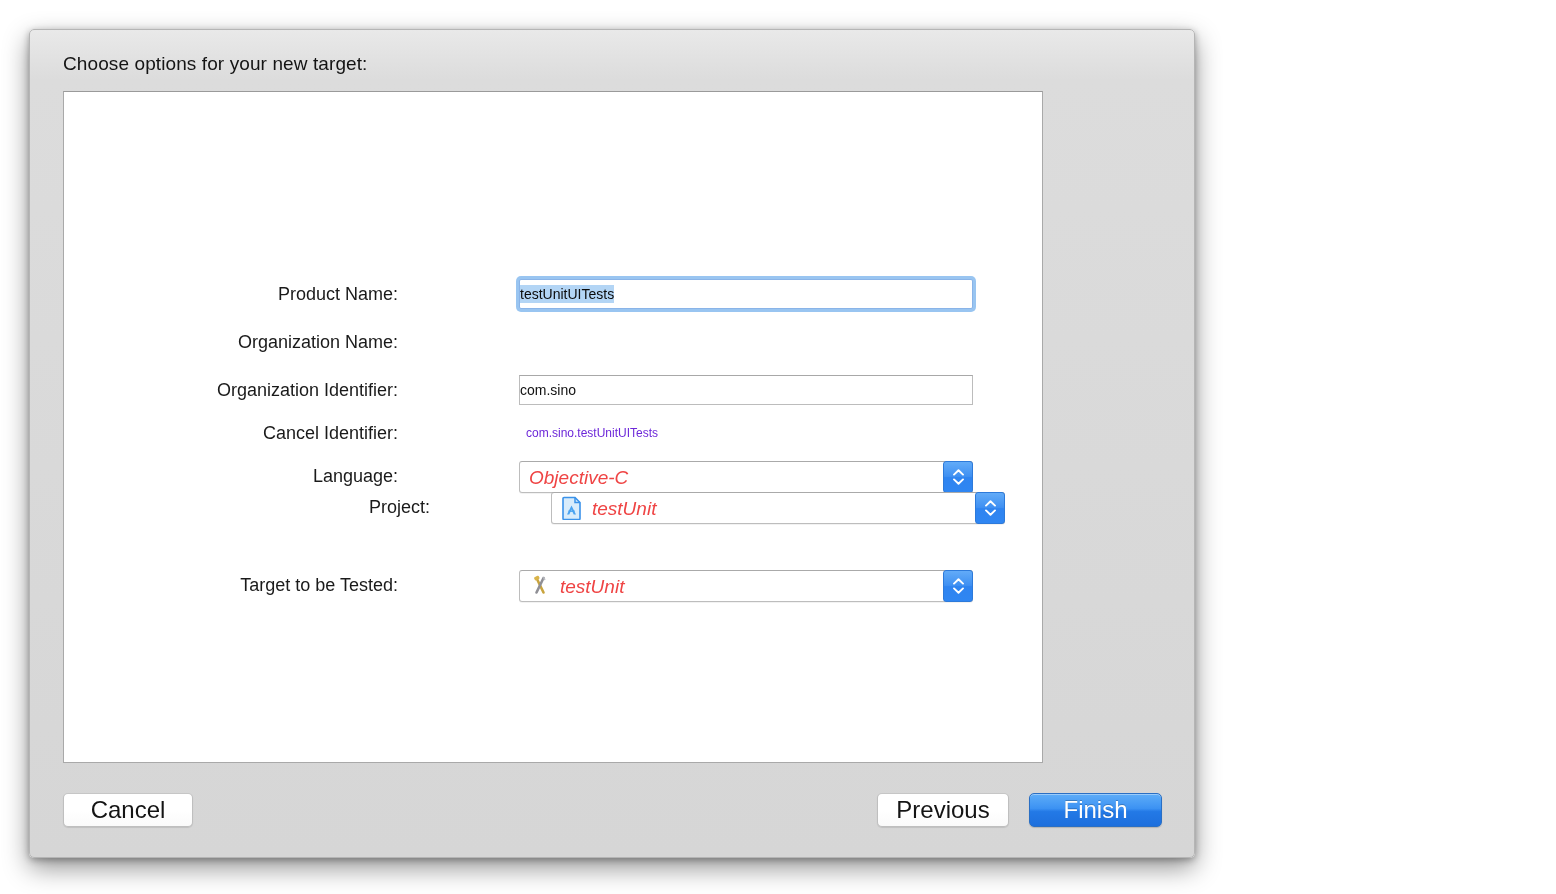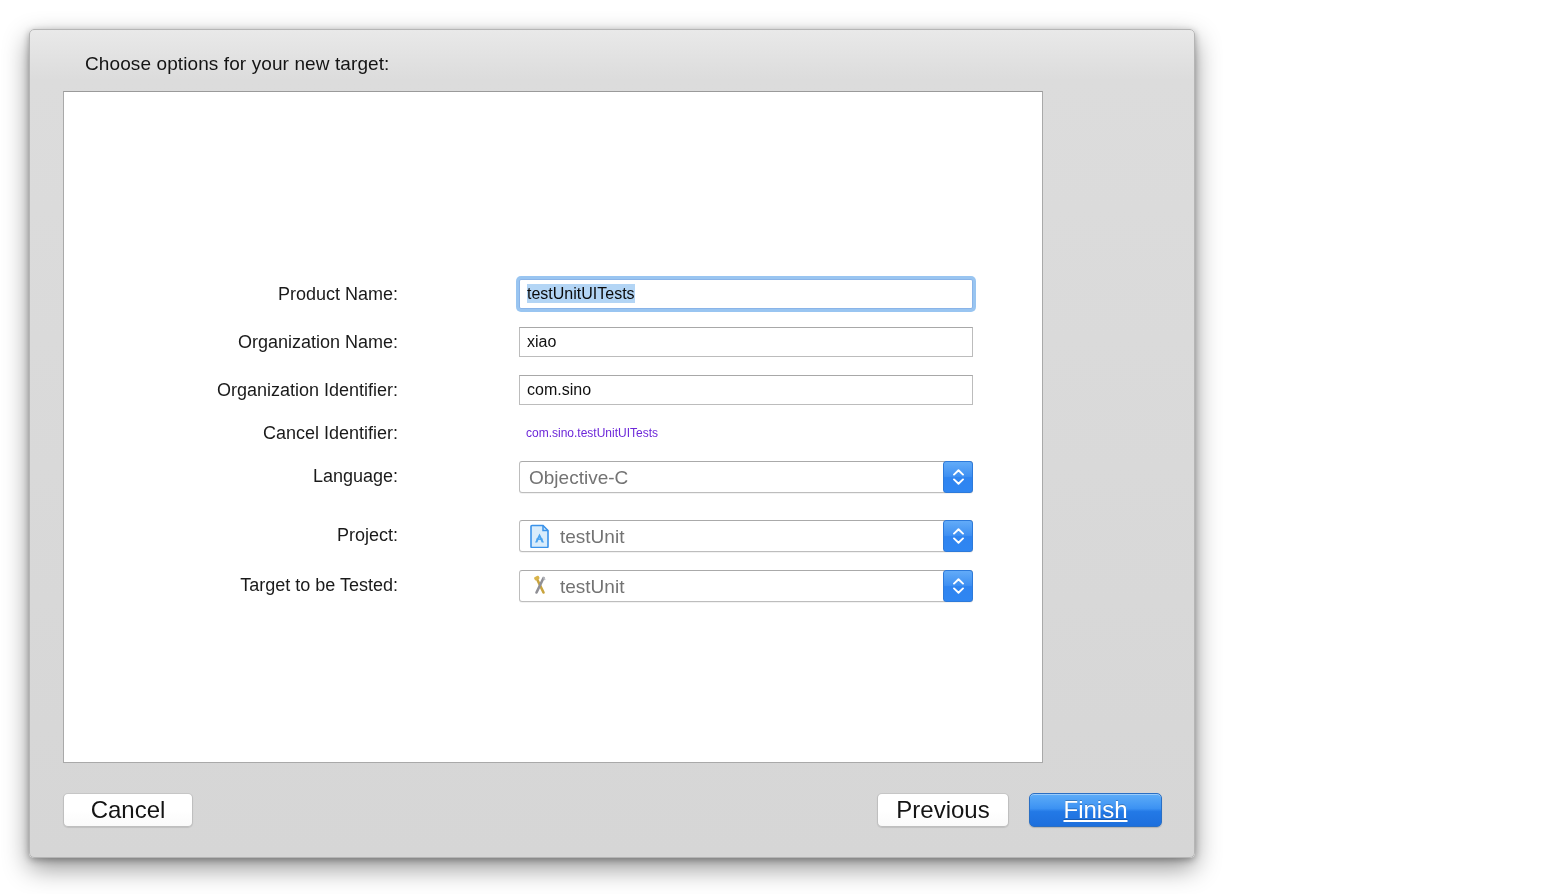--- a/index.html
+++ b/index.html
@@ -35,21 +35,20 @@
   }
 
   .dialog-title {
     position: absolute;
     left: 33px;
     top: 23px;
     font-size: 19px;
     color: #141414;
     letter-spacing: 0.1px;
     white-space: nowrap;
-    margin-left: 22px;
   }
 
   
   .content-panel {
     position: absolute;
     left: 33px;
     top: 61px;
     width: 980px;
     height: 672px;
     background: #ffffff;
@@ -92,24 +91,23 @@
 
   
   .text-field {
     position: relative;
     width: 454px;
     height: 30px;
     background: #ffffff;
     border: 1px solid #bcbcbc;
     border-top-color: #a8a8a8;
     box-sizing: border-box;
-    font-size: 16px;
+    font-size: 14px;
     color: #101010;
     line-height: 28px;
-    padding-left: 7px;
     white-space: nowrap;
     overflow: hidden;
   }
 
   .text-field.focused {
     border: 1px solid #8ab4e8;
     box-shadow: 0 0 0 3px rgba(110,172,235,0.70);
     border-radius: 2px;
   }
 
@@ -142,23 +140,24 @@
     border-radius: 3px;
     box-sizing: border-box;
     box-shadow: 0 1px 0 rgba(0,0,0,0.05);
     display: flex;
     align-items: center;
     padding-left: 9px;
   }
 
   .popup-text {
     font-size: 19px;
-    color: #737373;
+    color: #ef4444;
     white-space: nowrap;
     line-height: 1;
+    font-style: italic;
   }
 
   .popup-icon {
     width: 22px;
     height: 24px;
     margin-right: 9px;
     flex: 0 0 auto;
     display: block;
   }
 
@@ -204,21 +203,20 @@
     color: #141414;
     box-shadow: 0 1px 1px rgba(0,0,0,0.10);
   }
 
   .btn-primary {
     background: linear-gradient(to bottom, #5eadf8 0%, #3c92f3 45%, #2379e6 55%, #1d6fdd 100%);
     border: 1px solid #2a6fc4;
     color: #ffffff;
     text-shadow: 0 -1px 0 rgba(0,0,0,0.22);
     box-shadow: 0 1px 1px rgba(0,0,0,0.16), inset 0 1px 0 rgba(255,255,255,0.38);
-    text-decoration: underline;
   }
 </style>
 </head>
 <body>
 
 <div id="root">
 
   <div class="dialog">
 
     <div class="dialog-title">Choose options for your new target:</div>
@@ -226,23 +224,20 @@
     <div class="content-panel">
       <div class="form" id="form-host">
           <div class="form-row" style="top: 187px;">
             <div class="row-label">Product Name:</div>
             <div class="row-control">
               <div class="text-field focused"><span class="sel-text">testUnitUITests</span></div>
             </div>
           </div>
           <div class="form-row" style="top: 235px;">
             <div class="row-label">Organization Name:</div>
-            <div class="row-control">
-              <div class="text-field"><span>xiao</span></div>
-            </div>
           </div>
           <div class="form-row" style="top: 283px;">
             <div class="row-label">Organization Identifier:</div>
             <div class="row-control">
               <div class="text-field"><span>com.sino</span></div>
             </div>
           </div>
           <div class="form-row" style="top: 326px;">
             <div class="row-label">Cancel Identifier:</div>
             <div class="row-control">
@@ -258,21 +253,21 @@
                   <svg viewBox="0 0 11 7" class="chev">
                     <path d="M1 5.6 L5.5 1.2 L10 5.6" fill="none" stroke="#ffffff" stroke-width="1.9" stroke-linecap="round" stroke-linejoin="round"></path>
                   </svg>
                   <svg viewBox="0 0 11 7" class="chev">
                     <path d="M1 1.4 L5.5 5.8 L10 1.4" fill="none" stroke="#ffffff" stroke-width="1.9" stroke-linecap="round" stroke-linejoin="round"></path>
                   </svg>
                 </div>
               </div>
             </div>
           </div>
-          <div class="form-row" style="top: 428px;">
+          <div class="form-row" style="top: 400px; margin-left: 32px;">
             <div class="row-label">Project:</div>
             <div class="row-control">
               <div class="popup">
                 <svg viewBox="0 0 22 24" class="popup-icon">
                   <path d="M3 1.5 h11 l5 5 v16 a1 1 0 0 1 -1 1 H3 a1 1 0 0 1 -1 -1 V2.5 a1 1 0 0 1 1 -1 z" fill="#d9ecfb" stroke="#3a92ea" stroke-width="1.6"></path>
                   <path d="M14 1.5 v5 h5" fill="none" stroke="#3a92ea" stroke-width="1.5"></path>
                   <path d="M10.5 9.5 L6 18.5 h2.3 L10.5 13.6 l2.2 4.9 H15 z" fill="#4aa3f0"></path>
                   <rect x="7.4" y="14.4" width="6.2" height="1.5" fill="#4aa3f0"></rect>
                 </svg>
                 <span class="popup-text">testUnit</span>

